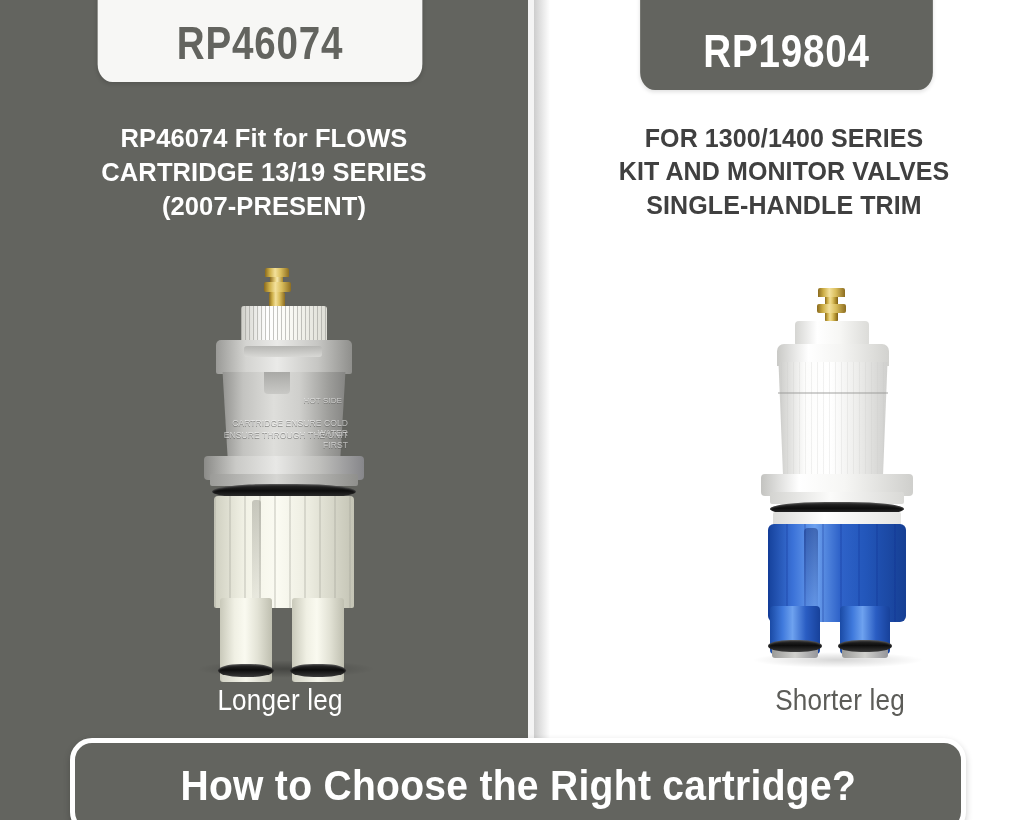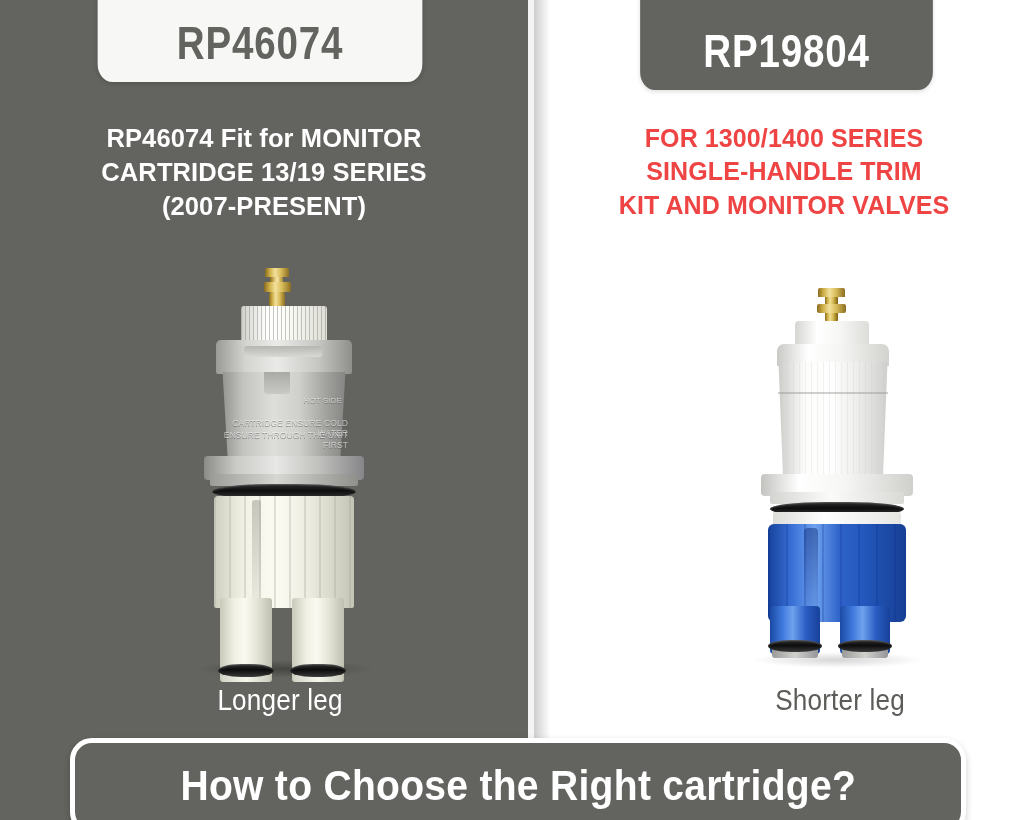--- a/index.html
+++ b/index.html
@@ -87,21 +87,21 @@
     letter-spacing: 0.1px;
   }
   .desc-left {
     left: 28px; top: 122px;
     width: 472px;
     color: #ffffff;
   }
   .desc-right {
     left: 556px; top: 122px;
     width: 456px;
-    color: #ef4444;
+    color: #404040;
   }
   .desc div { white-space: nowrap; }
   .desc-right div { font-size: 25px; }
 
   
   .leg-caption {
     position: absolute;
     text-align: center;
     font-family: "Liberation Sans Narrow", "Liberation Sans", sans-serif;
     font-size: 29px;
@@ -331,29 +331,29 @@
   <div class="panel-left"></div>
   <div class="panel-right"></div>
   <div class="divider-strip"></div>
   <div class="divider-shadow"></div>
 
   <div class="badge badge-left">RP46074</div>
 
   <div class="badge badge-right">RP19804</div>
 
   <div class="desc desc-left">
-    <div>RP46074 Fit for MONITOR</div>
+    <div>RP46074 Fit for FLOWS</div>
     <div>CARTRIDGE 13/19 SERIES</div>
     <div>(2007-PRESENT)</div>
   </div>
 
   <div class="desc desc-right">
     <div>FOR 1300/1400 SERIES</div>
+    <div>KIT AND MONITOR VALVES</div>
     <div>SINGLE-HANDLE TRIM</div>
-    <div>KIT AND MONITOR VALVES</div>
   </div>
 
   <div class="shadow-l"></div>
   <div class="product cart-l">
     <div class="brass-stem l-stem"></div>
     <div class="brass-cap l-stem-top"></div>
     <div class="brass-cap l-stem-mid"></div>
     <div class="brass-cap l-stem-low"></div>
     <div class="l-spline"></div>
     <div class="l-collar"></div>

